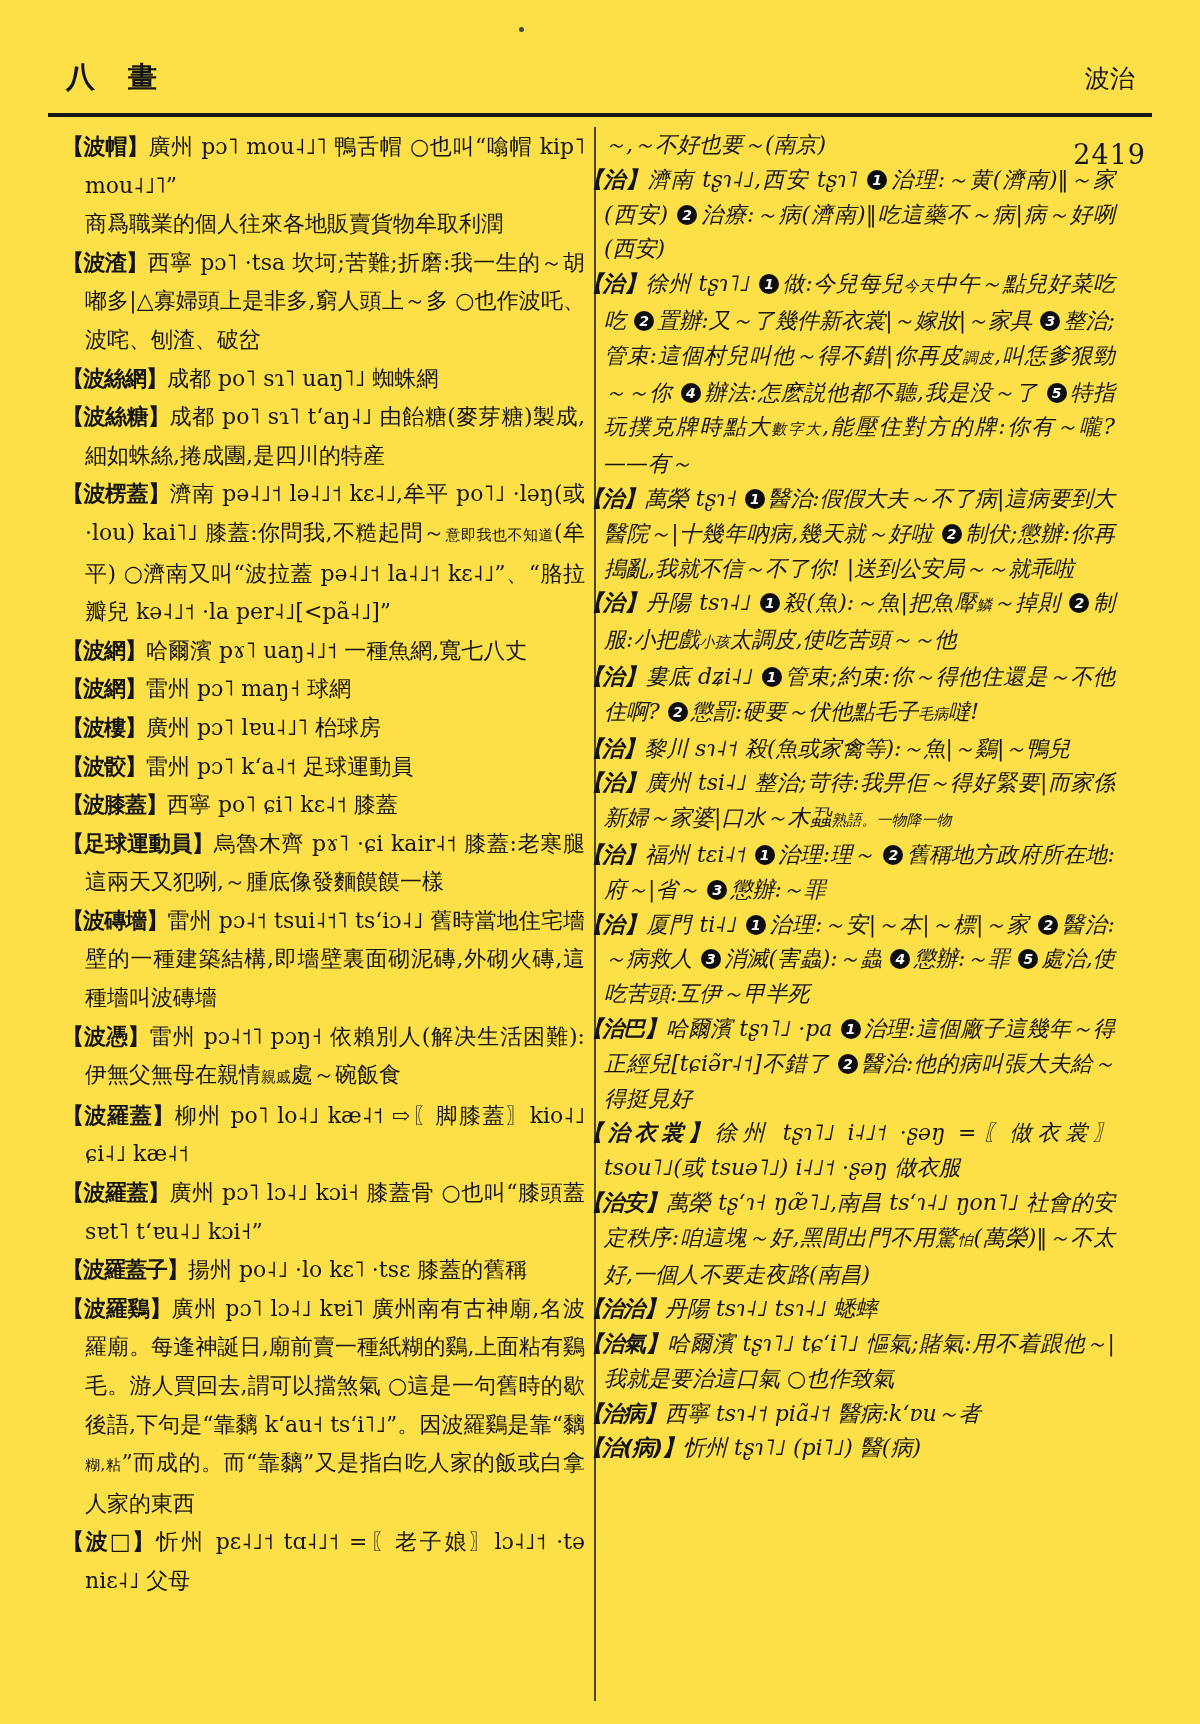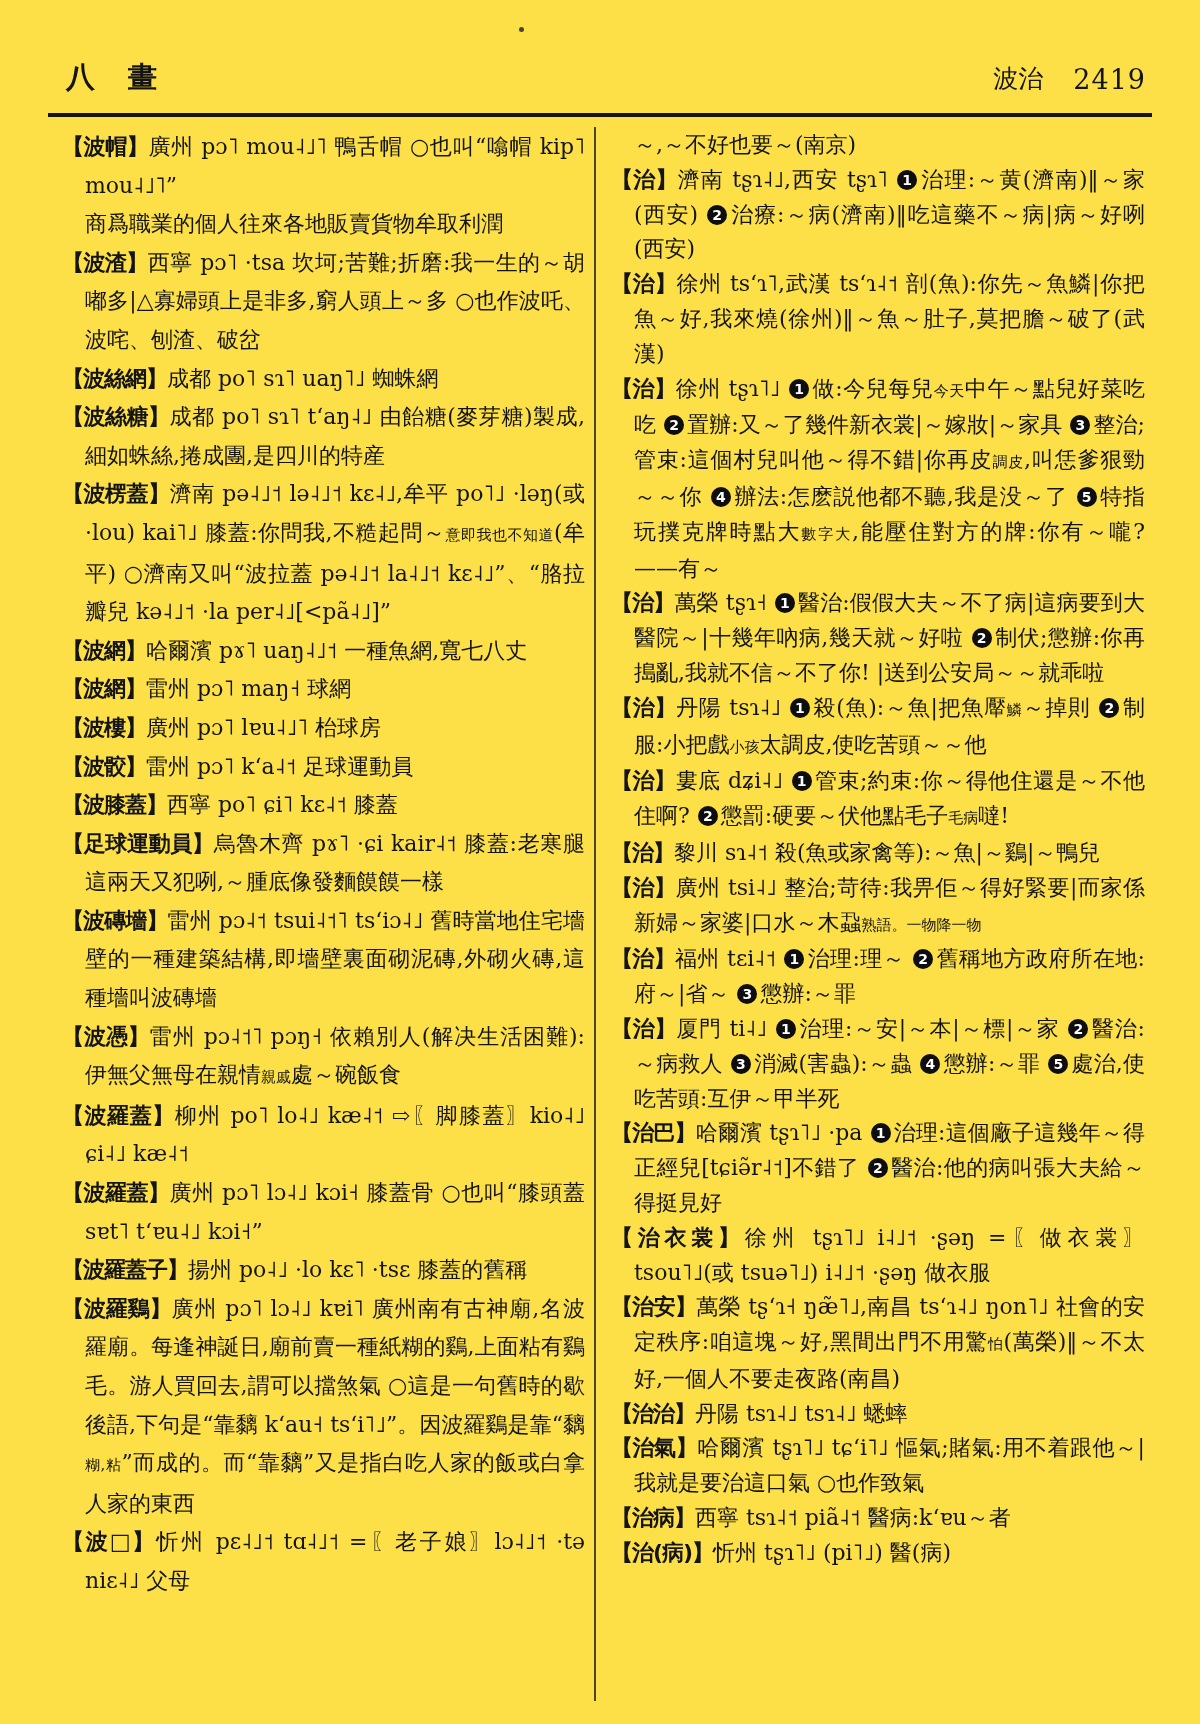--- a/index.html
+++ b/index.html
@@ -11,39 +11,39 @@
     overflow:hidden;
     color:#141414;
     font-family:"DejaVu Serif","Liberation Serif","DejaVu Sans",serif;
   }
   .hdr-left{
     position:absolute;left:66px;top:58px;
     font-size:29px;font-weight:700;letter-spacing:2px;
   }
   .hdr-right{
     position:absolute;right:54px;top:62px;
-    font-size:26px;display:flex;align-items:flex-end;gap:30px;
+    font-size:26px;display:flex;align-items:center;gap:44px;flex-direction:column;
   }
   .hdr-right .w{font-size:25px;}
   .hdr-right .p{font-size:27px;letter-spacing:1px;}
   .hdr-rule{
     position:absolute;left:48px;top:113px;width:1104px;height:4px;
     background:#161616;
   }
   .scan-dot{
     position:absolute;left:519px;top:27px;width:5px;height:5px;
     border-radius:50%;background:#444;
   }
   .vrule{
     position:absolute;left:594px;top:127px;width:2px;height:1574px;
     background:#2b2b2b;opacity:.85;
   }
   .col{position:absolute;top:128px;}
   .col-left{left:62px;width:523px;}
-  .col-right{left:611px;width:534px;}
+  .col-right{left:581px;width:534px;font-style:italic;}
   p.entry{
     margin:0;padding-left:23px;text-indent:-23px;
     font-size:22px;text-align:justify;
   }
   p.entry.cont{text-indent:0;}
   .col-left p.entry{line-height:38.6px;}
   .col-right p.entry{line-height:34.8px;}
   .seg-h{
     font-family:"DejaVu Sans","Liberation Sans",sans-serif;
     font-weight:700;letter-spacing:-1px;
@@ -90,21 +90,20 @@
       <p class="entry"><span class="seg-h">【波憑】</span><span class="seg-n">雷州 pɔ˨˦˥ pɔŋ˧ 依賴別人(解决生活困難):伊無父無母在親情</span><span class="seg-s">親戚</span><span class="seg-n">處～碗飯食</span></p>
       <p class="entry"><span class="seg-h">【波羅蓋】</span><span class="seg-n">柳州 po˥ lo˨˩ kæ˨˦ ⇨〖脚膝蓋〗kio˨˩ ɕi˨˩ kæ˨˦</span></p>
       <p class="entry"><span class="seg-h">【波羅蓋】</span><span class="seg-n">廣州 pɔ˥ lɔ˨˩ kɔi˧ 膝蓋骨 ○也叫“膝頭蓋 sɐt˥ tʻɐu˨˩ kɔi˧”</span></p>
       <p class="entry"><span class="seg-h">【波羅蓋子】</span><span class="seg-n">揚州 po˨˩ ·lo kɛ˥ ·tsɛ 膝蓋的舊稱</span></p>
       <p class="entry"><span class="seg-h">【波羅鷄】</span><span class="seg-n">廣州 pɔ˥ lɔ˨˩ kɐi˥ 廣州南有古神廟,名波羅廟。每逢神誕日,廟前賣一種紙糊的鷄,上面粘有鷄毛。游人買回去,謂可以擋煞氣 ○這是一句舊時的歇後語,下句是“靠黐 kʻau˧ tsʻi˥˩”。因波羅鷄是靠“黐</span><span class="seg-s">糊,粘</span><span class="seg-n">”而成的。而“靠黐”又是指白吃人家的飯或白拿人家的東西</span></p>
       <p class="entry"><span class="seg-h">【波□】</span><span class="seg-n">忻州 pɛ˨˩˦ tɑ˨˩˦ =〖老子娘〗lɔ˨˩˦ ·tə niɛ˨˩ 父母</span></p>
     </div>
   <div class="col col-right" id="col-right">
       <p class="entry cont"><span class="seg-n">～,～不好也要～(南京)</span></p>
       <p class="entry"><span class="seg-h">【治】</span><span class="seg-n">濟南 tʂɿ˨˩,西安 tʂɿ˥ </span><span class="cnum">1</span><span class="seg-n">治理:～黄(濟南)‖～家(西安) </span><span class="cnum">2</span><span class="seg-n">治療:～病(濟南)‖吃這藥不～病|病～好咧(西安)</span></p>
-      <p class="entry"><span class="seg-h">【治】</span><span class="seg-n">徐州 tsʻɿ˥,武漢 tsʻɿ˨˦ 剖(魚):你先～魚鱗|你把魚～好,我來燒(徐州)‖～魚～肚子,莫把膽～破了(武漢)</span></p>
       <p class="entry"><span class="seg-h">【治】</span><span class="seg-n">徐州 tʂɿ˥˩ </span><span class="cnum">1</span><span class="seg-n">做:今兒每兒</span><span class="seg-s">今天</span><span class="seg-n">中午～點兒好菜吃吃 </span><span class="cnum">2</span><span class="seg-n">置辦:又～了幾件新衣裳|～嫁妝|～家具 </span><span class="cnum">3</span><span class="seg-n">整治;管束:這個村兒叫他～得不錯|你再皮</span><span class="seg-s">調皮</span><span class="seg-n">,叫恁爹狠勁～～你 </span><span class="cnum">4</span><span class="seg-n">辦法:怎麽説他都不聽,我是没～了 </span><span class="cnum">5</span><span class="seg-n">特指玩撲克牌時點大</span><span class="seg-s">數字大</span><span class="seg-n">,能壓住對方的牌:你有～嚨? ——有～</span></p>
       <p class="entry"><span class="seg-h">【治】</span><span class="seg-n">萬榮 tʂɿ˧ </span><span class="cnum">1</span><span class="seg-n">醫治:假假大夫～不了病|這病要到大醫院～|十幾年吶病,幾天就～好啦 </span><span class="cnum">2</span><span class="seg-n">制伏;懲辦:你再搗亂,我就不信～不了你! |送到公安局～～就乖啦</span></p>
       <p class="entry"><span class="seg-h">【治】</span><span class="seg-n">丹陽 tsɿ˨˩ </span><span class="cnum">1</span><span class="seg-n">殺(魚):～魚|把魚厴</span><span class="seg-s">鱗</span><span class="seg-n">～掉則 </span><span class="cnum">2</span><span class="seg-n">制服:小把戲</span><span class="seg-s">小孩</span><span class="seg-n">太調皮,使吃苦頭～～他</span></p>
       <p class="entry"><span class="seg-h">【治】</span><span class="seg-n">婁底 dʑi˨˩ </span><span class="cnum">1</span><span class="seg-n">管束;約束:你～得他住還是～不他住啊? </span><span class="cnum">2</span><span class="seg-n">懲罰:硬要～伏他點毛子</span><span class="seg-s">毛病</span><span class="seg-n">噠!</span></p>
       <p class="entry"><span class="seg-h">【治】</span><span class="seg-n">黎川 sɿ˨˦ 殺(魚或家禽等):～魚|～鷄|～鴨兒</span></p>
       <p class="entry"><span class="seg-h">【治】</span><span class="seg-n">廣州 tsi˨˩ 整治;苛待:我畀佢～得好緊要|而家係新婦～家婆|口水～木蝨</span><span class="seg-s">熟語。一物降一物</span></p>
       <p class="entry"><span class="seg-h">【治】</span><span class="seg-n">福州 tɛi˨˦ </span><span class="cnum">1</span><span class="seg-n">治理:理～ </span><span class="cnum">2</span><span class="seg-n">舊稱地方政府所在地:府～|省～ </span><span class="cnum">3</span><span class="seg-n">懲辦:～罪</span></p>
       <p class="entry"><span class="seg-h">【治】</span><span class="seg-n">厦門 ti˨˩ </span><span class="cnum">1</span><span class="seg-n">治理:～安|～本|～標|～家 </span><span class="cnum">2</span><span class="seg-n">醫治:～病救人 </span><span class="cnum">3</span><span class="seg-n">消滅(害蟲):～蟲 </span><span class="cnum">4</span><span class="seg-n">懲辦:～罪 </span><span class="cnum">5</span><span class="seg-n">處治,使吃苦頭:互伊～甲半死</span></p>
       <p class="entry"><span class="seg-h">【治巴】</span><span class="seg-n">哈爾濱 tʂɿ˥˩ ·pa </span><span class="cnum">1</span><span class="seg-n">治理:這個廠子這幾年～得正經兒[tɕiə̃r˨˦]不錯了 </span><span class="cnum">2</span><span class="seg-n">醫治:他的病叫張大夫給～得挺見好</span></p>
       <p class="entry"><span class="seg-h">【治衣裳】</span><span class="seg-n">徐州 tʂɿ˥˩ i˨˩˦ ·ʂəŋ =〖做衣裳〗tsou˥˩(或 tsuə˥˩) i˨˩˦ ·ʂəŋ 做衣服</span></p>

